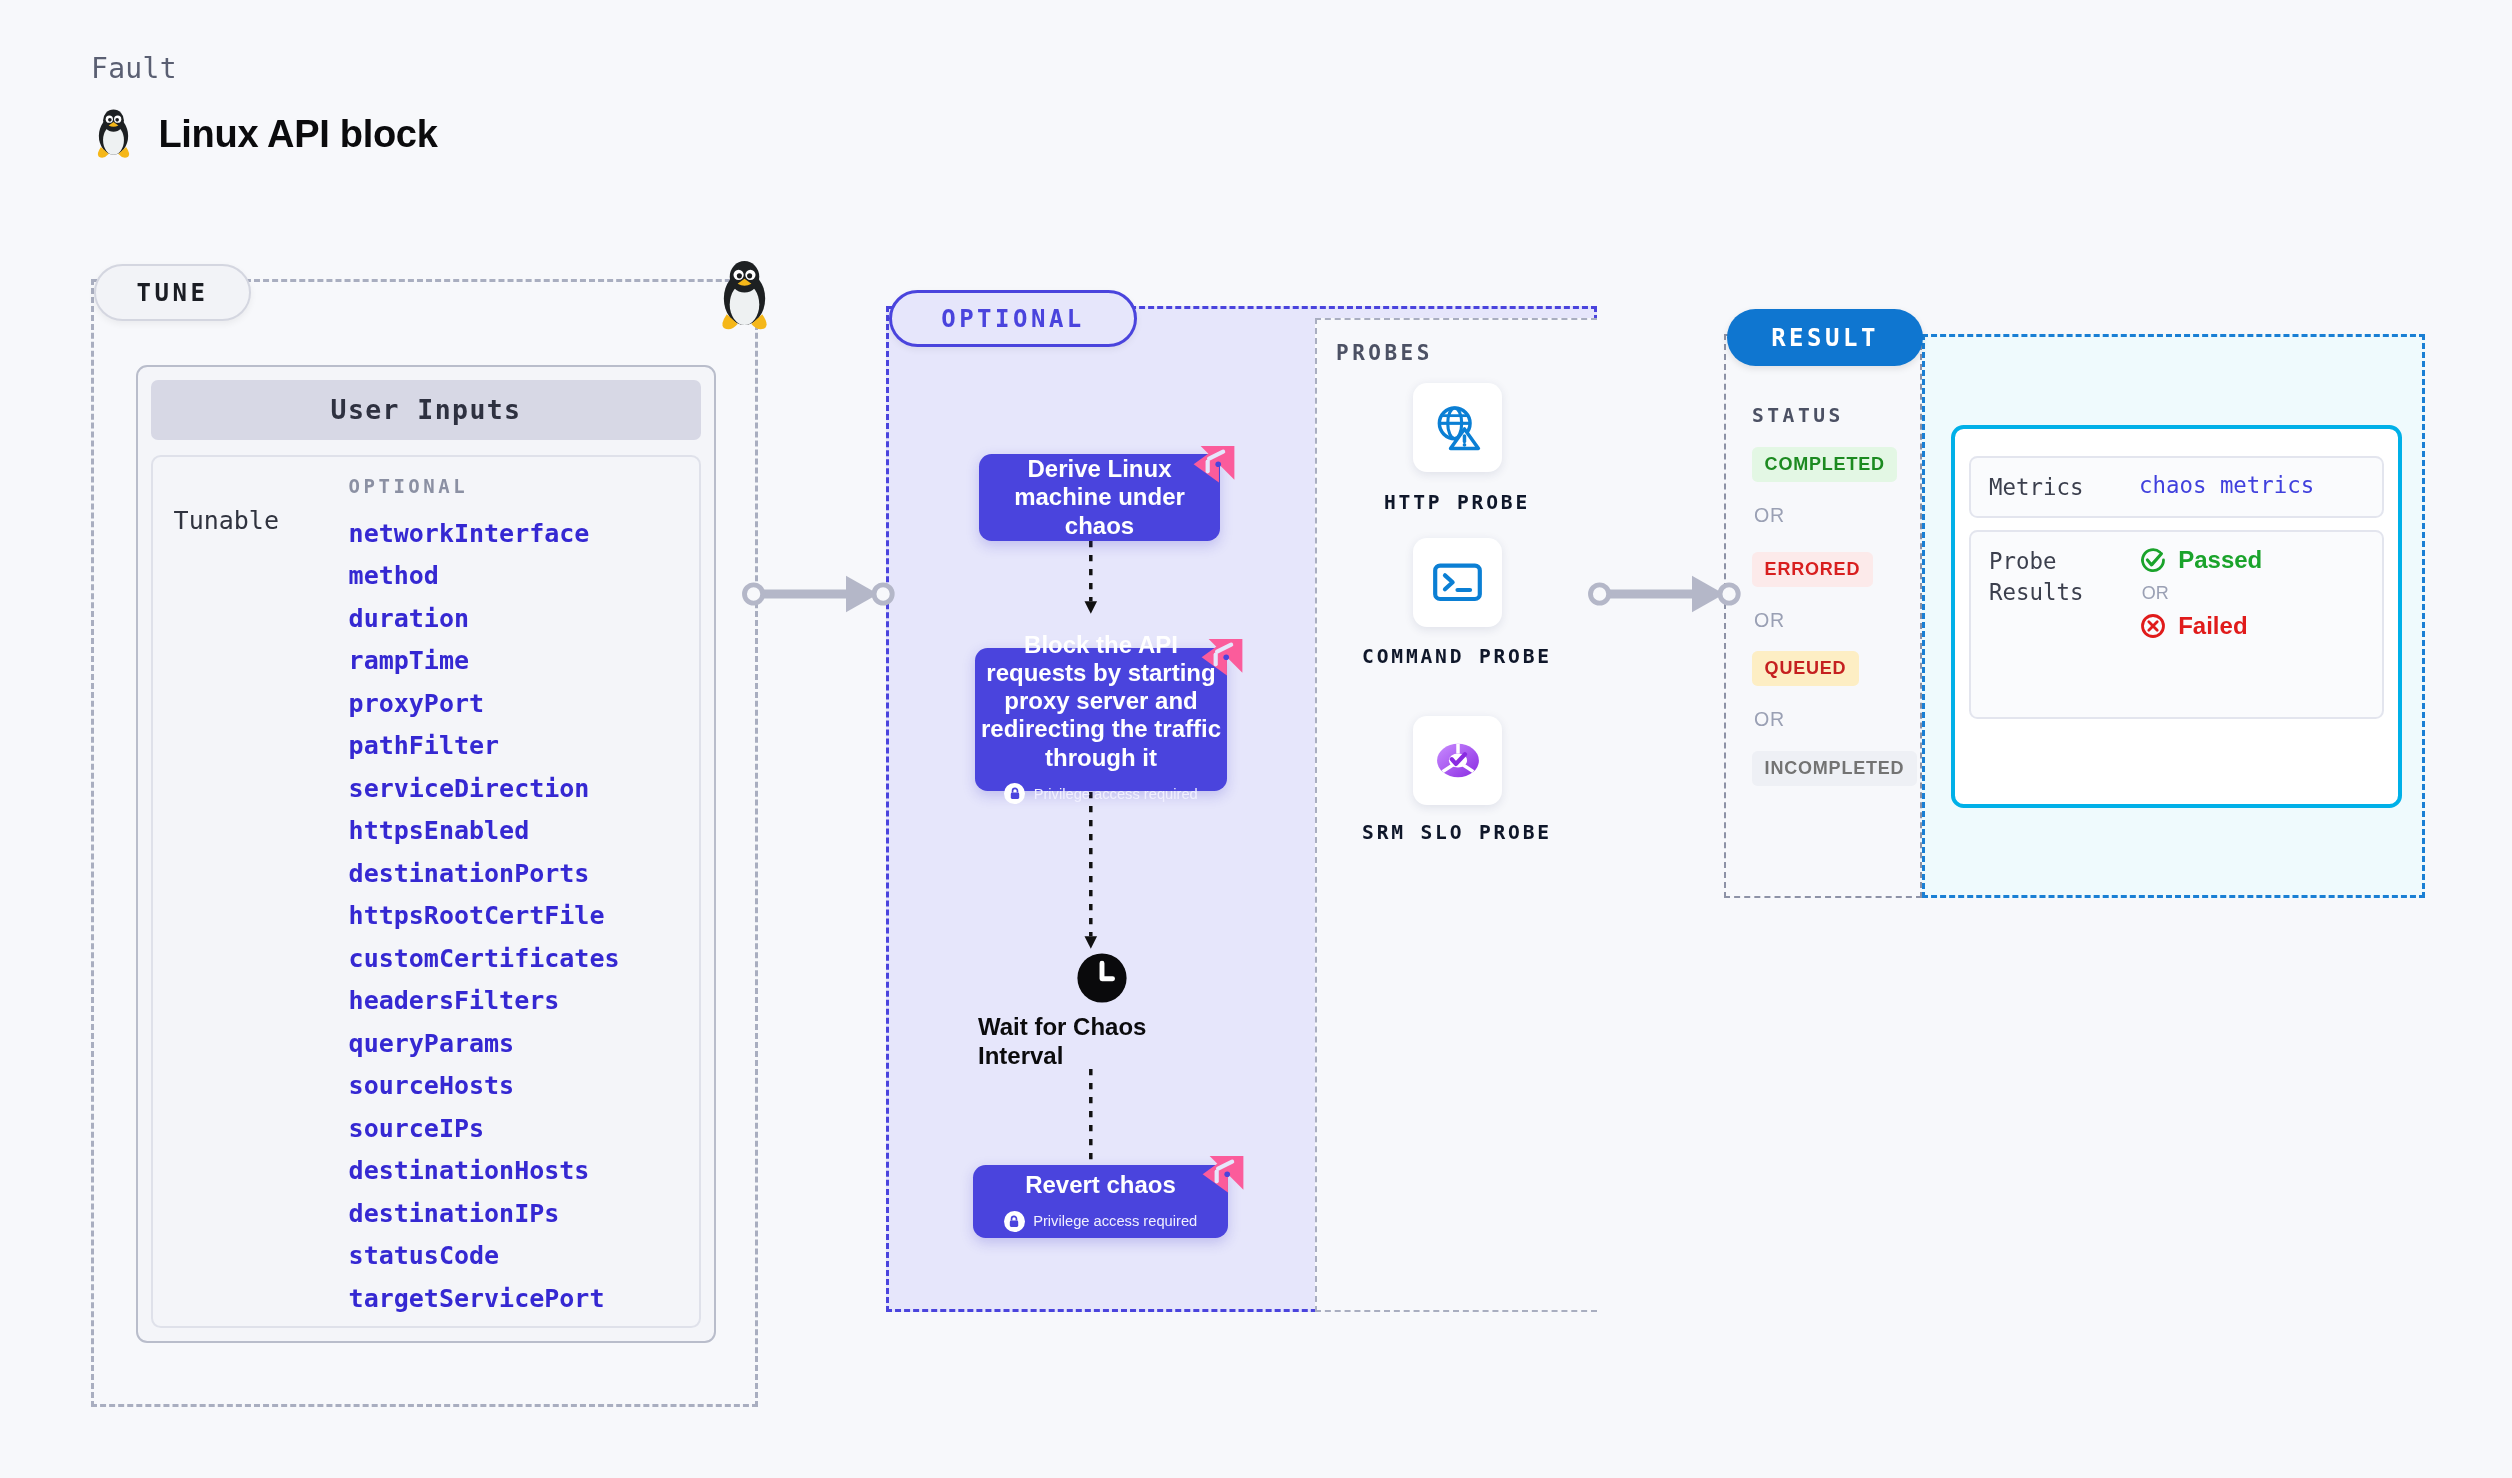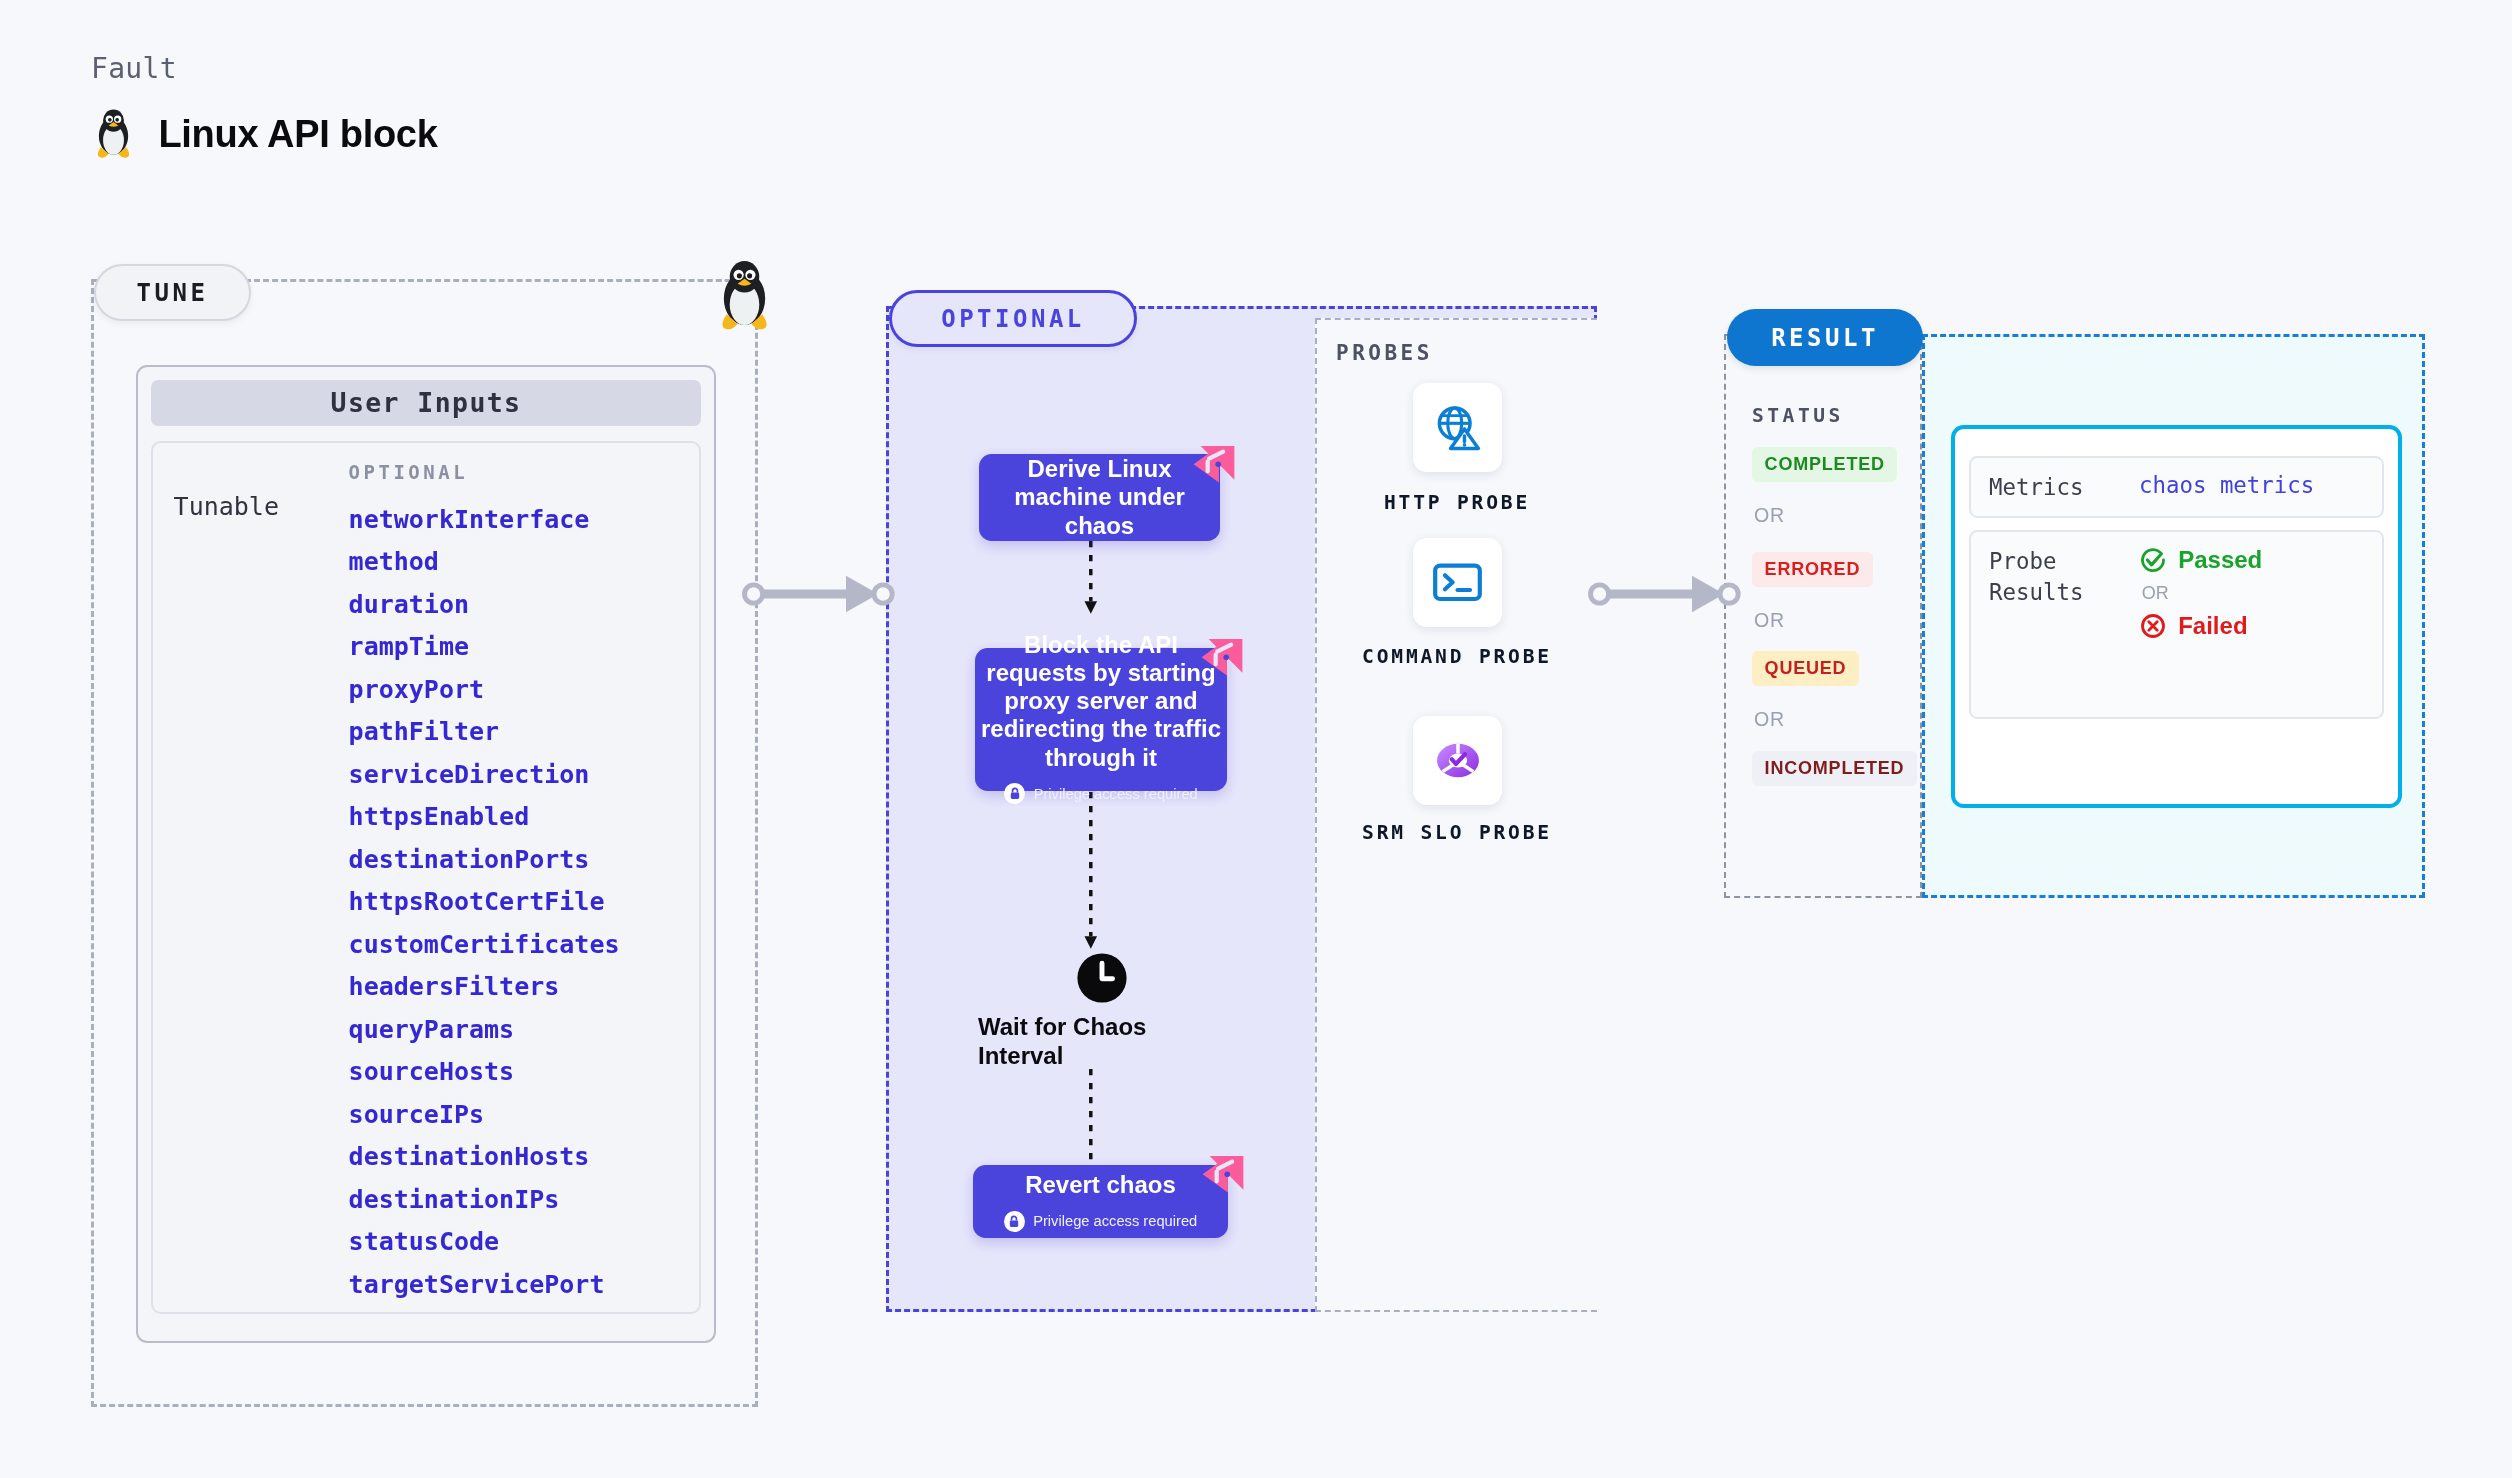--- a/index.html
+++ b/index.html
@@ -50,21 +50,21 @@
     border-top: 3.5px dashed #a9aec0;
   }
   #tune-pill { left: 94px; top: 264px; width: 157px; height: 57px; }
   #tux-corner { position: absolute; left: 713px; top: 258px; width: 63px; height: 77px; z-index: 7; }
 
   #user-inputs-card {
     position: absolute; left: 136px; top: 365px; width: 580px; height: 978px;
     background: #f4f5f9; border: 2.8px solid #b9bdcb; border-radius: 11.2px; padding: 12.6px;
   }
   #user-inputs-header {
-    height: 46px; background: #d7d8e5; border-radius: 7px;
+    height: 60px; background: #d7d8e5; border-radius: 7px;
     display:flex; align-items:center; justify-content:center;
     font-size: 26.5px; color: #2e3140; font-weight: 700; letter-spacing: 1.4px;
   }
   #tunable-box {
     margin-top: 15.4px; height: 873px; background:#f4f5f9;
     border: 2.1px solid #dfe1ea; border-radius: 9.8px; padding: 18px 21px;
     position: relative;
   }
   #tunable-label { font-size: 25px; color:#30333f; position:absolute; left:21px; top:49px; }
   #optional-label {
@@ -378,21 +378,21 @@
   <div class="dashed-region" id="result-status-region"></div>
   <div class="pill result" id="result-pill">RESULT</div>
   <div id="status-label">STATUS</div>
 
   <div class="status-badge" style="left:1752px; top:447px; background:#e3f7e4; color:#1c8a20;">COMPLETED</div>
   <div class="or-text" style="left:1754px; top:504px;">OR</div>
   <div class="status-badge" style="left:1752px; top:552px; background:#fceaea; color:#d81f1f;">ERRORED</div>
   <div class="or-text" style="left:1754px; top:609px;">OR</div>
   <div class="status-badge" style="left:1752px; top:651px; background:#fdeec4; color:#c52020;">QUEUED</div>
   <div class="or-text" style="left:1754px; top:708px;">OR</div>
-  <div class="status-badge" style="left:1752px; top:751px; background:#eef0f5; color:#7f1d1d;">INCOMPLETED</div>
+  <div class="status-badge" style="left:1752px; top:751px; background:#eef0f5; color:#737373;">INCOMPLETED</div>
 
   <div id="output-card">
 
     <div class="output-row">
       <div class="output-key">Metrics</div>
       <div class="output-val-metrics">chaos metrics</div>
     </div>
 
     <div class="output-row" style="height:189px;">
       <div class="output-key">Probe Results</div>

